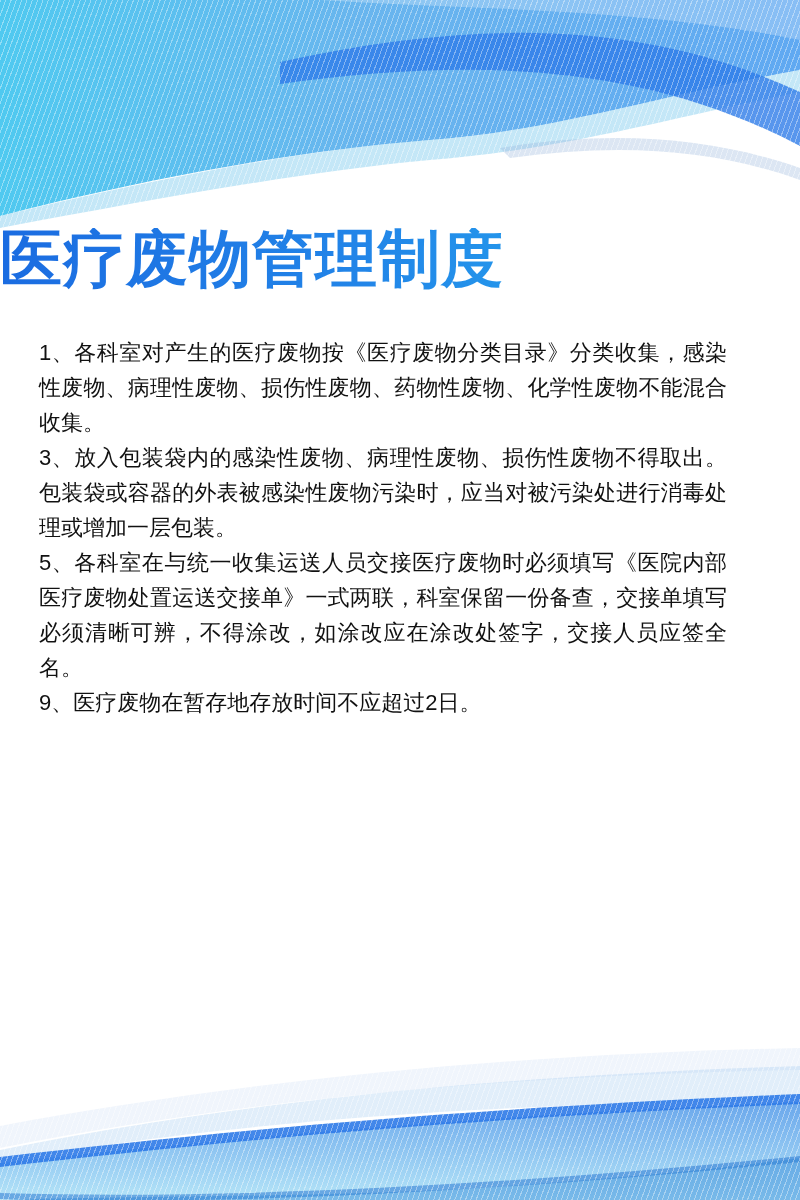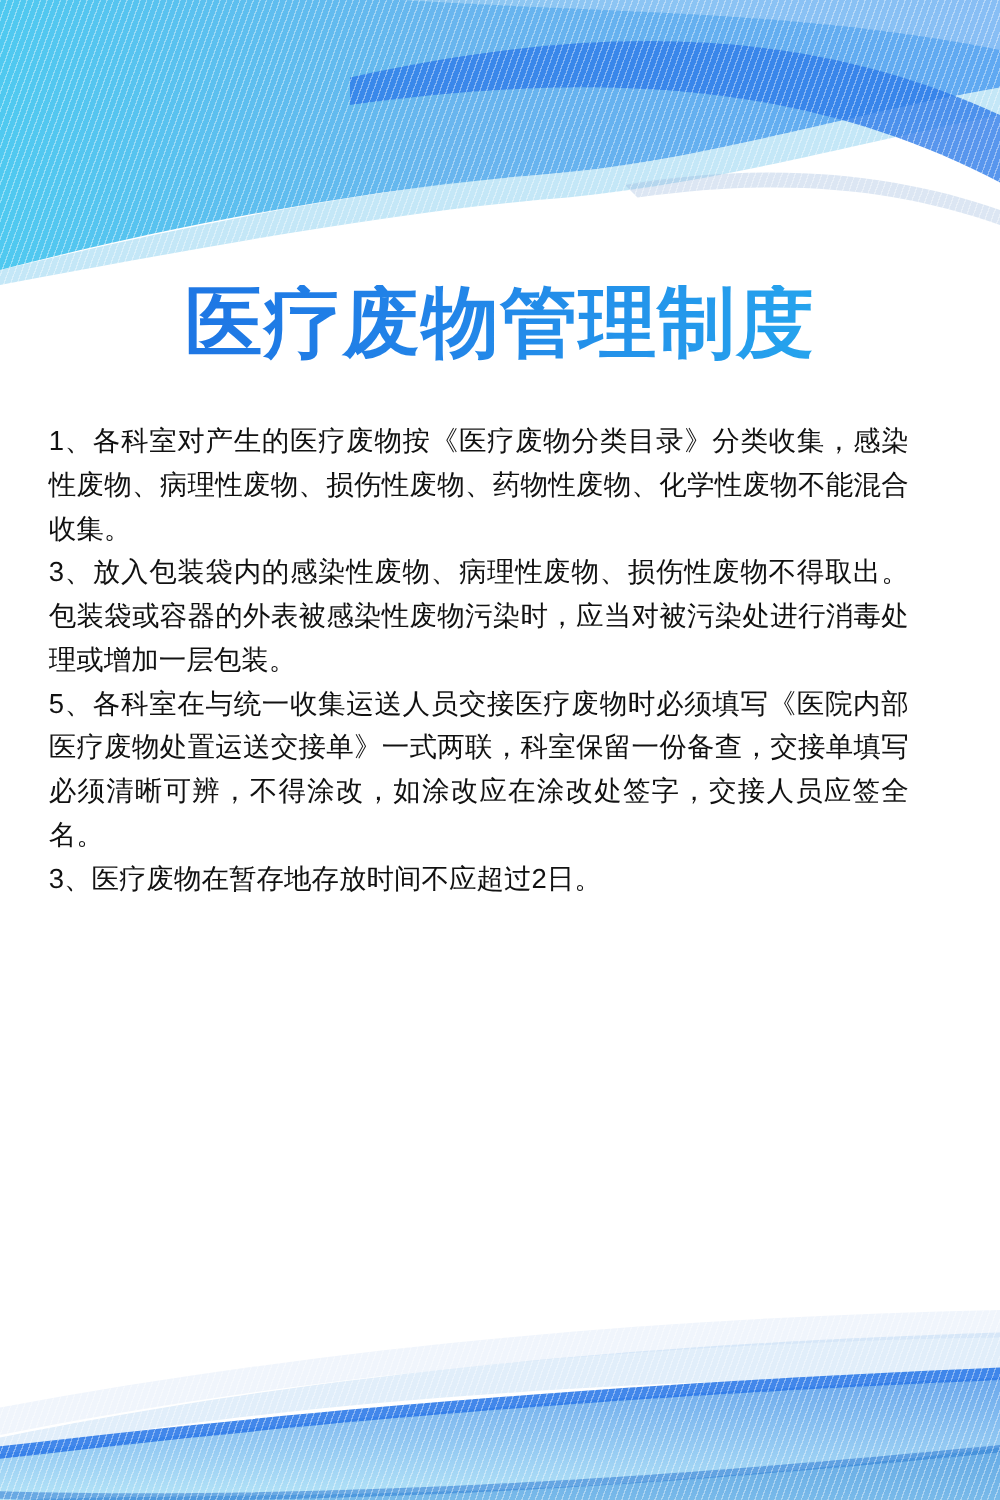--- a/index.html
+++ b/index.html
@@ -36,21 +36,20 @@
     inset: 0;
     background: repeating-linear-gradient(110deg,
       rgba(255,255,255,0.38) 0 1px,
       rgba(255,255,255,0) 1px 5px);
   }
 
   
   .page-title {
     position: relative;
     margin: 228px 0 0 0;
-    text-align: center;
     font-size: 62px;
     line-height: 1;
     font-weight: 700;
     letter-spacing: 1px;
     color: #1f86e8;
     background: linear-gradient(90deg, #1b6ce1 0%, #2285e8 45%, #27b3f0 100%);
     -webkit-background-clip: text;
     background-clip: text;
     -webkit-text-fill-color: transparent;
   }
@@ -88,21 +87,21 @@
       <path d="M500,148 C620,128 720,140 800,168 L800,180 C716,150 624,142 510,158 Z" fill="#9bb8dc" opacity="0.35"></path>
     </svg>
   </div>
 
   <h1 class="page-title">医疗废物管理制度</h1>
 
   <div class="content">
     <p>1、各科室对产生的医疗废物按《医疗废物分类目录》分类收集，感染性废物、病理性废物、损伤性废物、药物性废物、化学性废物不能混合收集。</p>
     <p>3、放入包装袋内的感染性废物、病理性废物、损伤性废物不得取出。包装袋或容器的外表被感染性废物污染时，应当对被污染处进行消毒处理或增加一层包装。</p>
     <p>5、各科室在与统一收集运送人员交接医疗废物时必须填写《医院内部医疗废物处置运送交接单》一式两联，科室保留一份备查，交接单填写必须清晰可辨，不得涂改，如涂改应在涂改处签字，交接人员应签全名。</p>
-    <p>3、医疗废物在暂存地存放时间不应超过2日。</p>
+    <p>9、医疗废物在暂存地存放时间不应超过2日。</p>
   </div>
 
   <div class="bottom-deco" aria-hidden="true">
     <svg width="800" height="170" viewBox="0 0 800 170" xmlns="http://www.w3.org/2000/svg">
       <defs>
         <linearGradient id="gBot" x1="0" y1="0" x2="0" y2="1">
           <stop offset="0" stop-color="#4f97e8"></stop>
           <stop offset="1" stop-color="#a8e0f6"></stop>
         </linearGradient>
       </defs>

